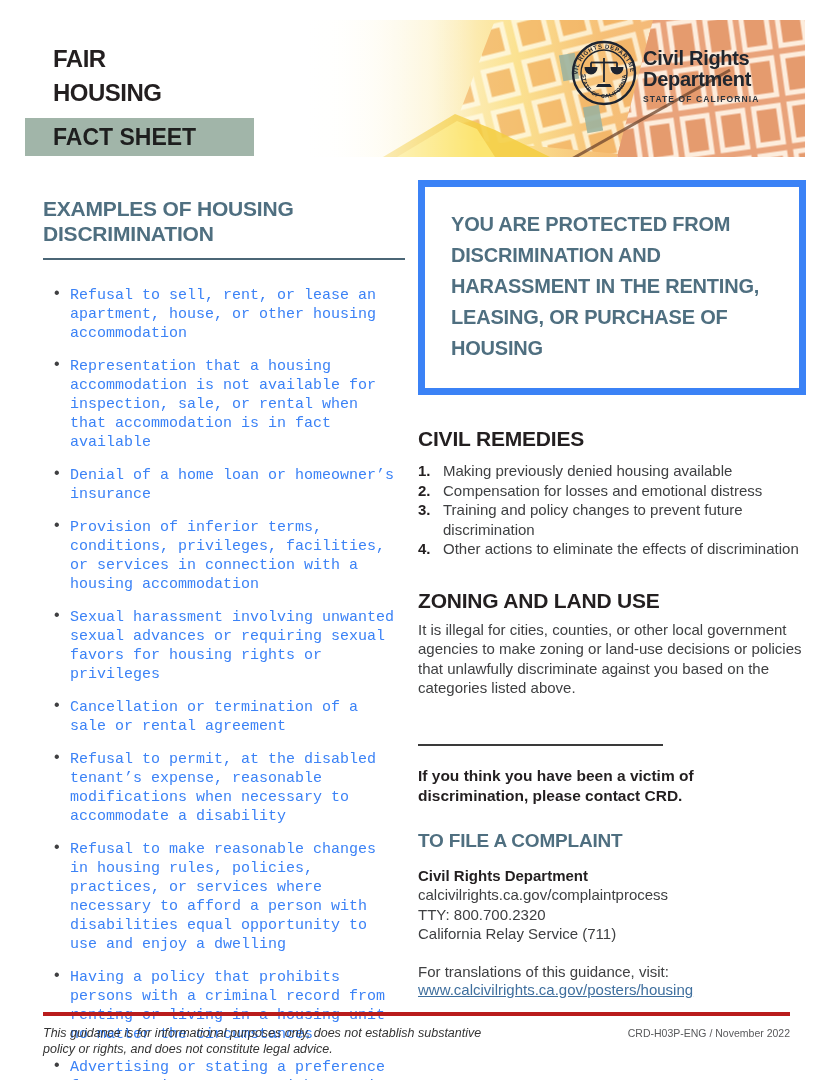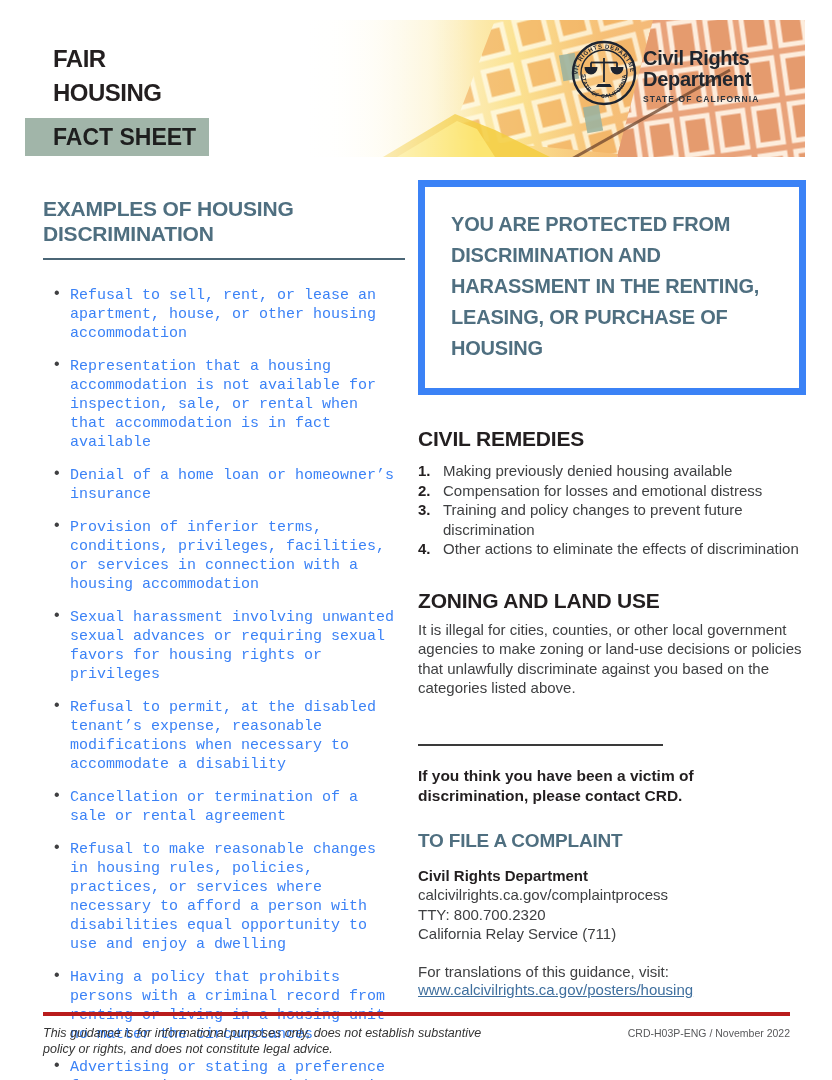--- a/index.html
+++ b/index.html
@@ -10,21 +10,21 @@
   }
   
   .header{position:absolute;left:25px;top:20px;width:780px;height:137px;}
   .photo{position:absolute;inset:0;width:100%;height:100%;}
   .brand-title{
     position:absolute;left:28px;top:22px;z-index:3;
     font-size:24px;line-height:34px;font-weight:800;color:#231f20;
     letter-spacing:-0.5px;font-stretch:condensed;white-space:pre-line;
   }
   .fact-band{
-    position:absolute;left:0;top:98px;width:184px;height:38px;z-index:2;
+    position:absolute;left:0;top:98px;width:229px;height:38px;z-index:2;
     background:#a1b5a9;display:flex;align-items:center;
   }
   .fact-band-label{
     font-size:23px;font-weight:800;color:#1e1e1e;letter-spacing:0;
     margin-left:28px;font-stretch:condensed;
   }
   .logo-group{position:absolute;right:12px;top:16px;width:222px;height:105px;z-index:3;}
   .seal{position:absolute;left:0;top:4px;width:66px;height:66px;}
   .wordmark{position:absolute;left:72px;top:12px;color:#20262e;}
   .wordmark-name{font-size:20px;line-height:21px;font-weight:bold;letter-spacing:-0.3px;white-space:pre-line;}
@@ -171,23 +171,23 @@
         <li>Refusal to sell, rent, or lease an apartment, house, or other housing accommodation</li>
 
         <li>Representation that a housing accommodation is not available for inspection, sale, or rental when that accommodation is in fact available</li>
 
         <li>Denial of a home loan or homeowner’s insurance</li>
 
         <li>Provision of inferior terms, conditions, privileges, facilities, or services in connection with a housing accommodation</li>
 
         <li>Sexual harassment involving unwanted sexual advances or requiring sexual favors for housing rights or privileges</li>
 
+        <li>Cancellation or termination of a sale or rental agreement</li>
+
         <li>Refusal to permit, at the disabled tenant’s expense, reasonable modifications when necessary to accommodate a disability</li>
-
-        <li>Cancellation or termination of a sale or rental agreement</li>
 
         <li>Refusal to make reasonable changes in housing rules, policies, practices, or services where necessary to afford a person with disabilities equal opportunity to use and enjoy a dwelling</li>
 
         <li>Having a policy that prohibits persons with a criminal record from renting or living in a housing unit no matter the circumstances</li>
 
         <li>Advertising or stating a preference for or against tenants with certain sources of income, such as: “No section 8.”</li>
       </ul>
   </div>
 
   <div class="col-right">

